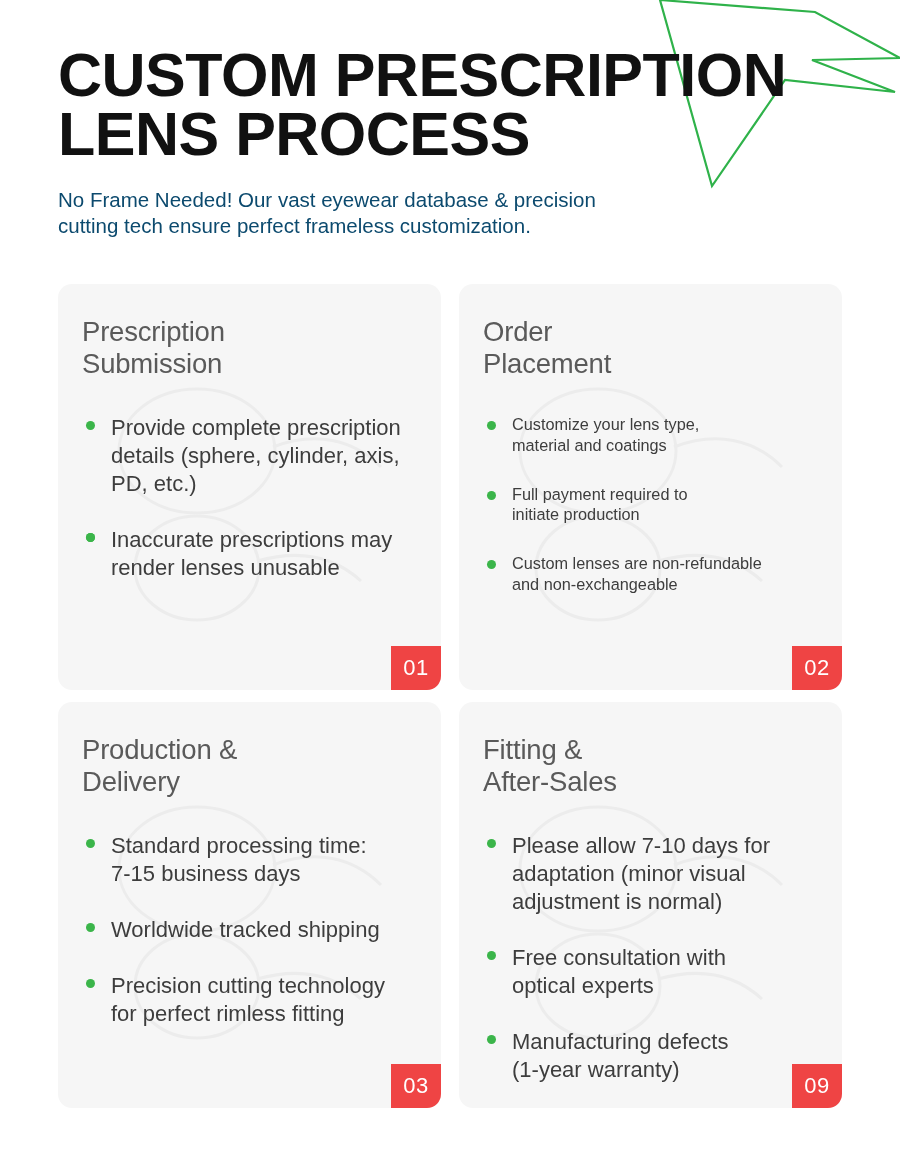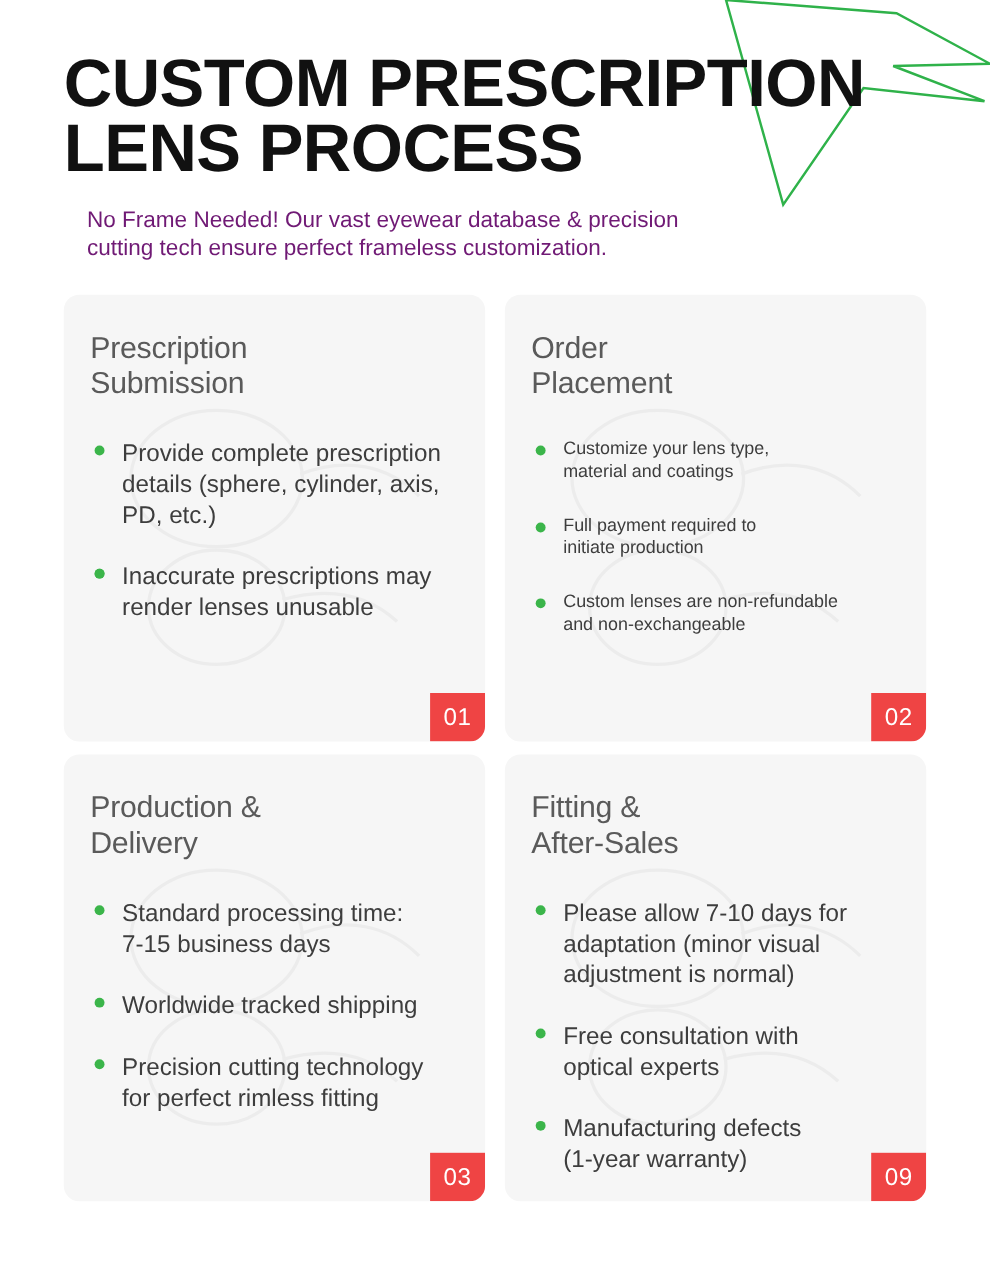--- a/index.html
+++ b/index.html
@@ -41,30 +41,29 @@
     font-weight: bold;
     letter-spacing: -0.5px;
     color: #111111;
     text-transform: uppercase;
     white-space: pre-line;
   }
   .subtitle {
     margin-top: 24px;
     font-size: 20.5px;
     line-height: 1.28;
-    color: #701a75;
+    color: #0c4a6e;
     width: 740px;
     white-space: pre-line;
-    margin-left: 21px;
   }
 
   .grid {
     position: absolute;
     left: 58px;
-    top: 268px;
+    top: 284px;
     width: 784px;
     display: grid;
     grid-template-columns: 383px 383px;
     grid-template-rows: 406px 406px;
     column-gap: 18px;
     row-gap: 12px;
   }
 
   .card {
     position: relative;

